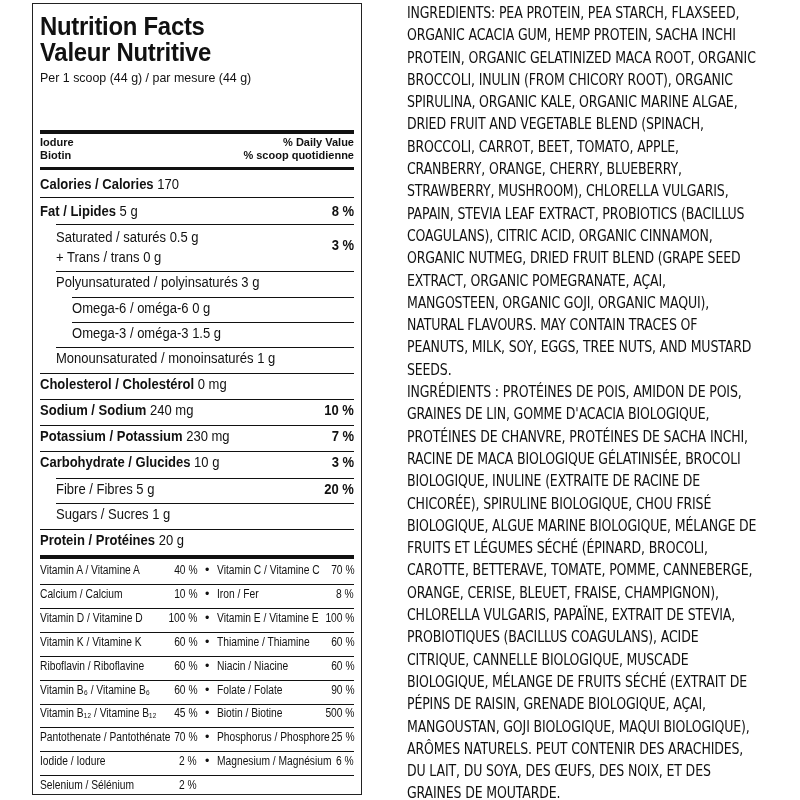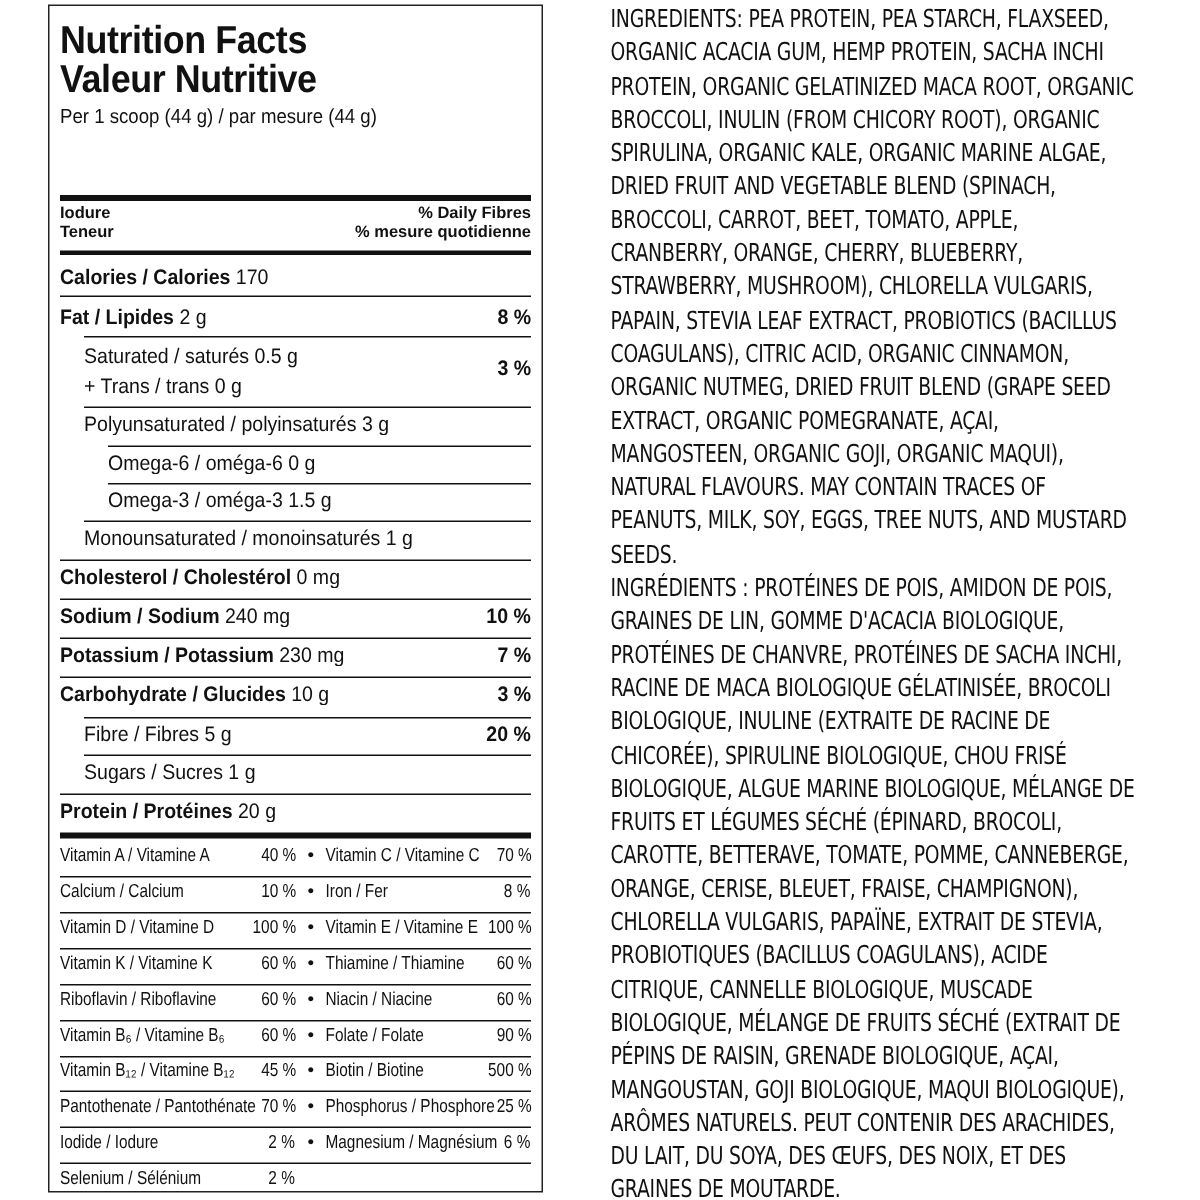--- a/index.html
+++ b/index.html
@@ -34,34 +34,34 @@
 
 <div class="panel">
   <div class="inner">
     <div class="title title1">Nutrition Facts</div>
     <div class="title title2">Valeur Nutritive</div>
     <div class="serving">Per 1 scoop (44 g) / par mesure (44 g)</div>
 
     <div class="rule" style="top:126px;height:4px;"></div>
     <div class="hdr">
       <span class="l" style="top:0">Iodure</span>
-      <span class="l" style="top:13px">Teneur</span>
-      <span class="r" style="top:0">% Daily Fibres</span>
-      <span class="r" style="top:13px">% mesure quotidienne</span>
+      <span class="l" style="top:13px">Biotin</span>
+      <span class="r" style="top:0">% Daily Value</span>
+      <span class="r" style="top:13px">% scoop quotidienne</span>
     </div>
     <div class="rule" style="top:163px;height:3px;"></div>
 
     <div class="row" style="top:172px;">
       <span class="lbl"><span class="b">Calories / Calories</span> <span>170</span></span>
     </div>
     <div class="rule" style="top:193px;height:1px;"></div>
 
     <div id="nutrient-rows">
         <div class="row" style="top: 199px;">
-          <span class="lbl" style="left: 0px;"><span class="b">Fat / Lipides</span> <span>2 g</span></span>
+          <span class="lbl" style="left: 0px;"><span class="b">Fat / Lipides</span> <span>5 g</span></span>
           <span class="pct">8 %</span>
         </div>
         <div class="rule" style="top: 220px; height: 1px; left: 16px;"></div>
         <div class="row" style="top: 223px;">
           <span class="lbl" style="left: 16px; line-height: 20px;"><span>Saturated / saturés 0.5 g</span><br><span>+ Trans / trans 0 g</span></span>
           <span class="pct" style="top: 10px;">3 %</span>
         </div>
         <div class="rule" style="top: 267px; height: 1px; left: 16px;"></div>
         <div class="row" style="top: 270px;">
           <span class="lbl" style="left: 16px;"><span>Polyunsaturated / polyinsaturés 3 g</span></span>

